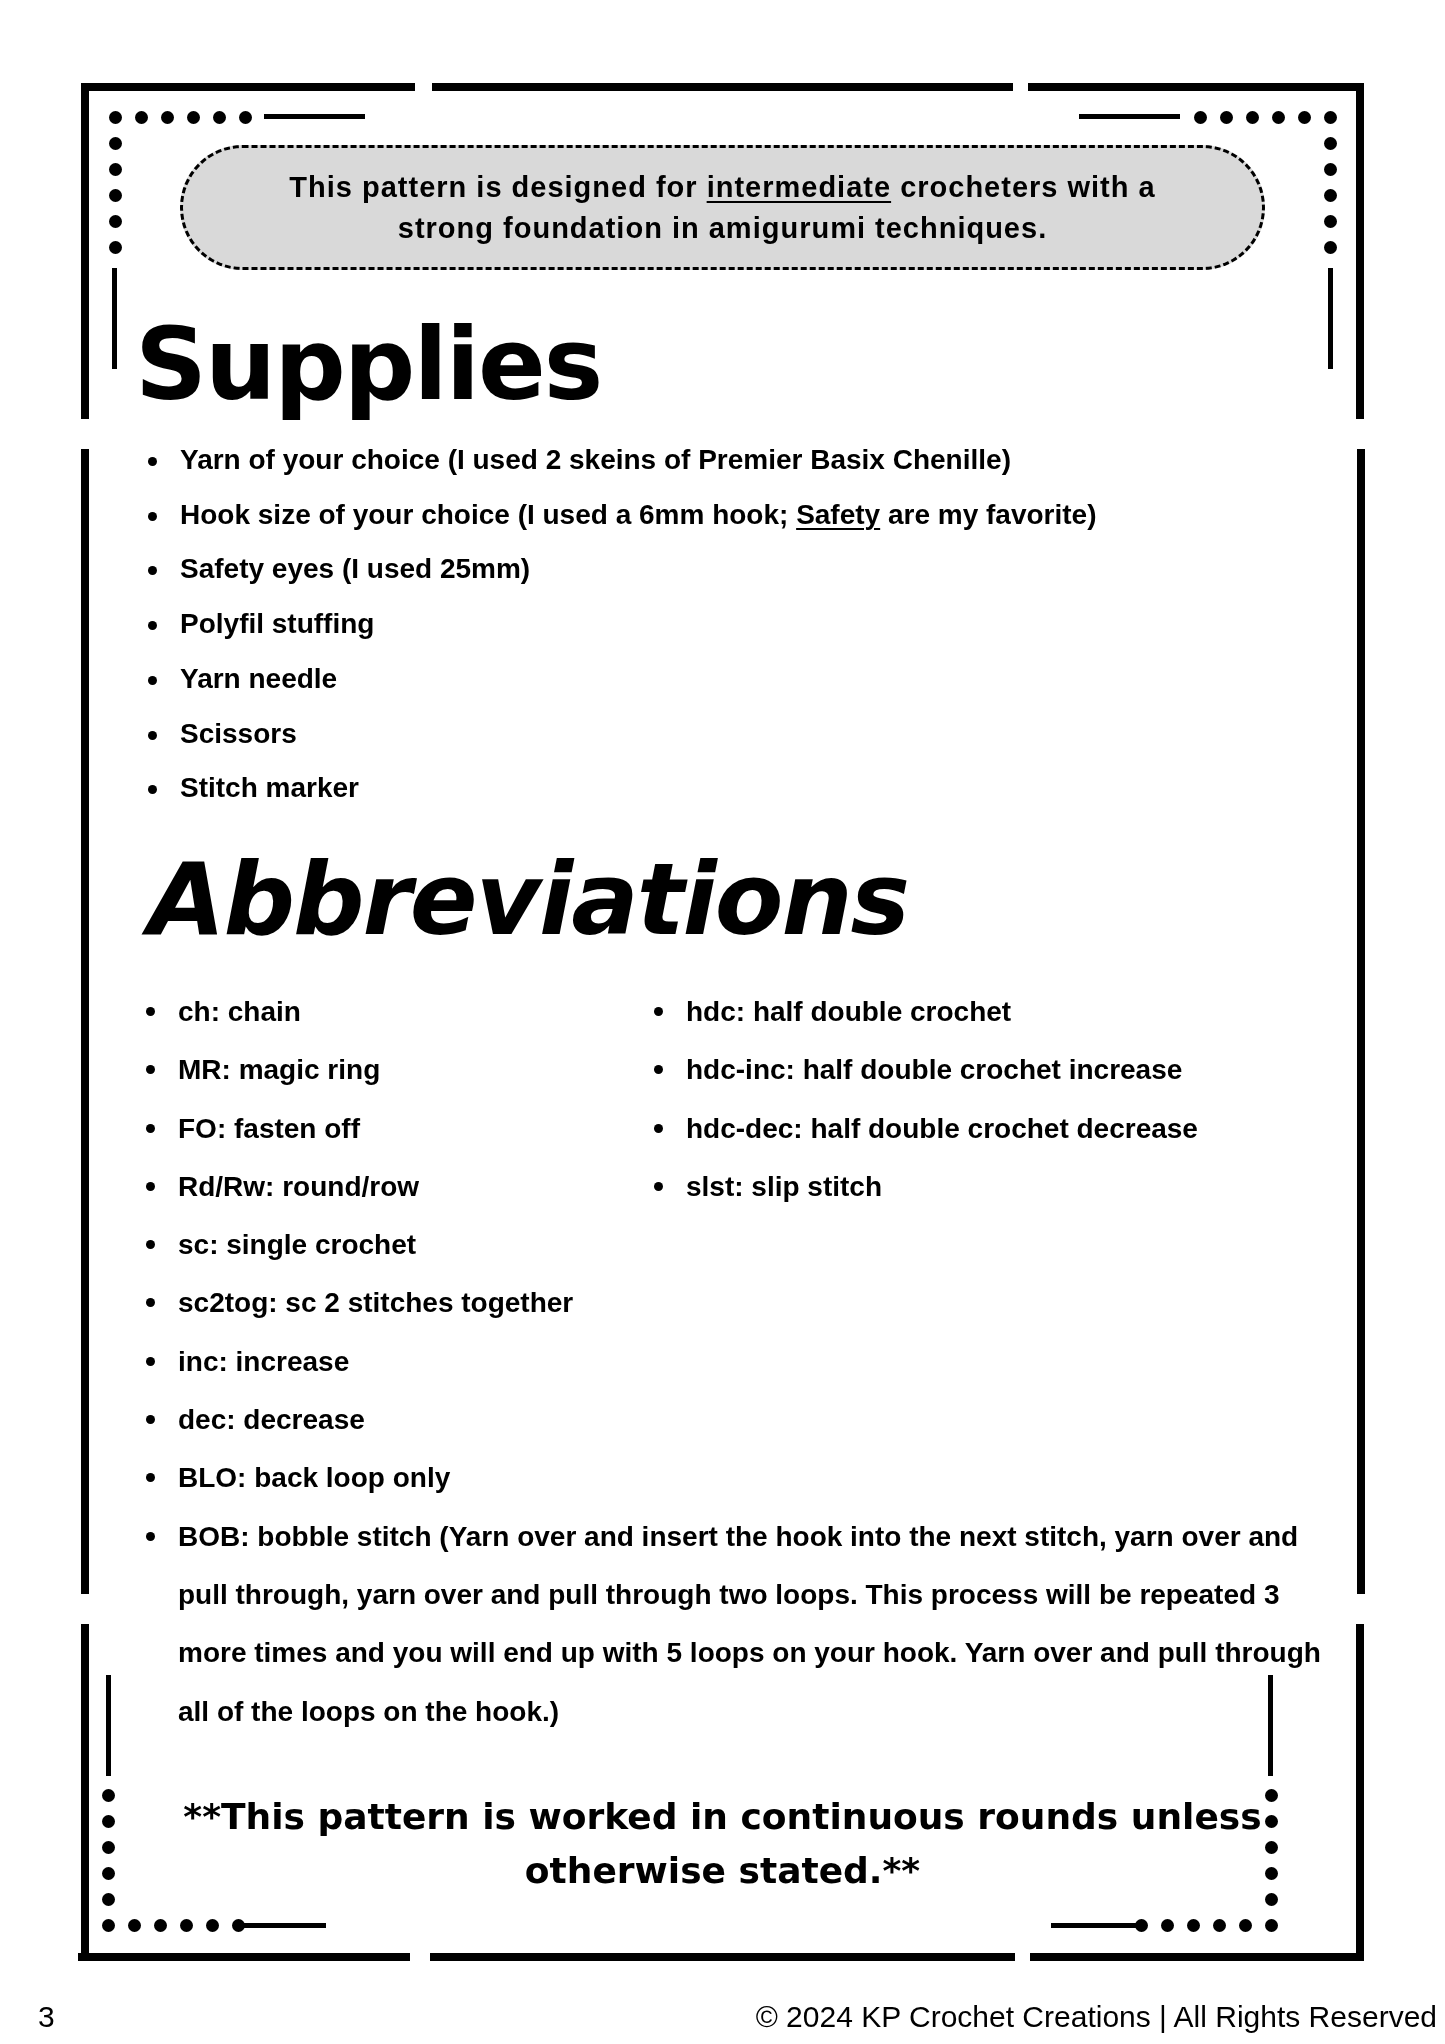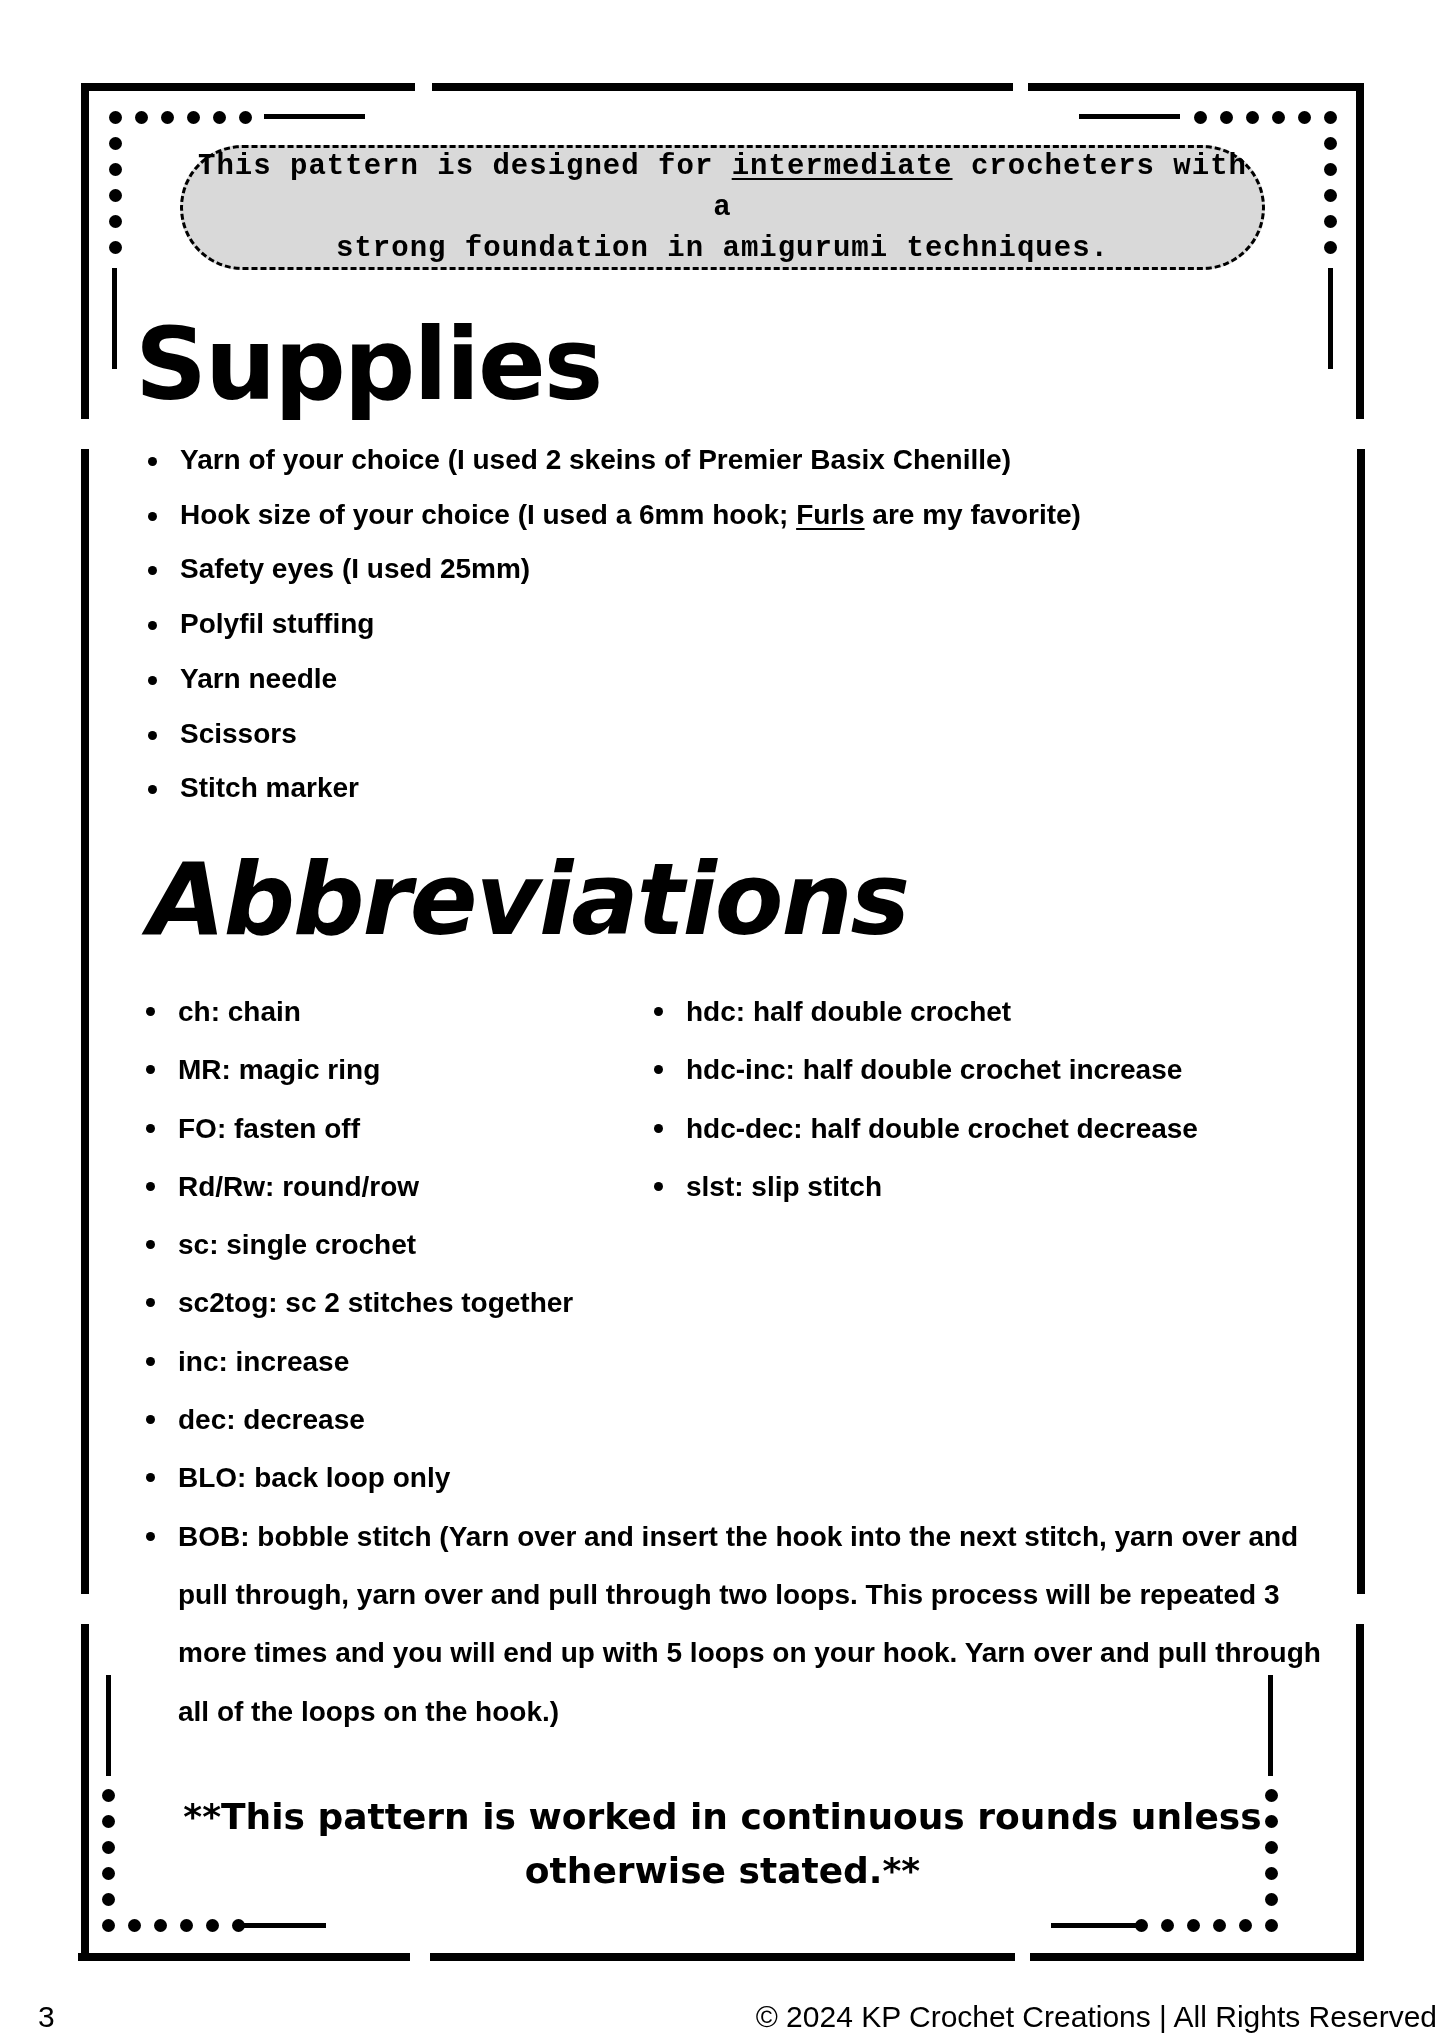--- a/index.html
+++ b/index.html
@@ -3,21 +3,21 @@
 <meta charset="utf-8">
 <style>
   html, body { margin: 0; padding: 0; background: #ffffff; }
   body { width: 1445px; height: 2044px; position: relative; overflow: hidden; color: #000; font-family: "Liberation Sans", sans-serif; }
   .abs { position: absolute; }
   .bar { position: absolute; background: #000; }
   .dot { position: absolute; width: 13px; height: 13px; border-radius: 50%; background: #000; }
 
   
   #notice { left: 180px; top: 145px; width: 1085px; height: 125px; background: #d9d9d9; border: 3px dashed #000; border-radius: 64px; box-sizing: border-box; display: flex; flex-direction: column; align-items: center; justify-content: center; text-align: center; }
-  #notice .line { font-family: Liberation Mono, monospace; font-weight: bold; font-size: 29px; letter-spacing: 1px; line-height: 41px; }
+  #notice .line { font-family: Liberation Sans, sans-serif; font-weight: bold; font-size: 29px; letter-spacing: 1px; line-height: 41px; }
   #notice u { text-decoration-thickness: 2px; text-underline-offset: 4px; }
 
   h1 { margin: 0; font-family: "DejaVu Sans", sans-serif; font-weight: bold; letter-spacing: -2px; line-height: 1; }
   #supplies-title { left: 135px; top: 315px; font-size: 100px; }
   #abbr-title { left: 148px; top: 850px; font-size: 100px; font-style: italic; }
 
   ul { list-style: none; margin: 0; padding: 0; }
   li { position: relative; font-family: "Liberation Sans", sans-serif; font-size: 28px; line-height: 54.7px; padding-left: 36px; white-space: nowrap; font-weight: bold; }
   li::before { content: ""; position: absolute; left: 4px; top: 24px; width: 9px; height: 9px; border-radius: 50%; background: #000; }
   #supplies-list { left: 144px; top: 433px; }
@@ -116,21 +116,21 @@
 <div id="notice" class="abs">
   <div class="line">
     <span>This pattern is designed for </span><u>intermediate</u><span> crocheters with a</span>
   </div>
   <div class="line">strong foundation in amigurumi techniques.</div>
 </div>
 
 <h1 id="supplies-title" class="abs">Supplies</h1>
 <ul id="supplies-list" class="abs">
   <li>Yarn of your choice  (I used 2 skeins of Premier Basix Chenille)</li>
-  <li><span>Hook size of your choice (I used a 6mm hook; </span><u>Furls</u><span> are my favorite)</span></li>
+  <li><span>Hook size of your choice (I used a 6mm hook; </span><u>Safety</u><span> are my favorite)</span></li>
   <li>Safety eyes (I used 25mm)</li>
   <li>Polyfil stuffing</li>
   <li>Yarn needle</li>
   <li>Scissors</li>
   <li>Stitch marker</li>
 </ul>
 
 <h1 id="abbr-title" class="abs">Abbreviations</h1>
 <ul id="abbr-left" class="abs">
   <li>ch: chain</li>

